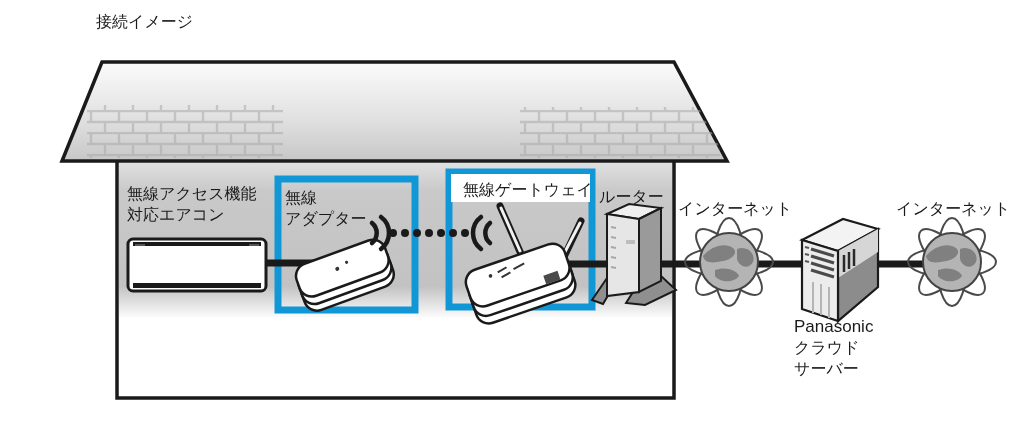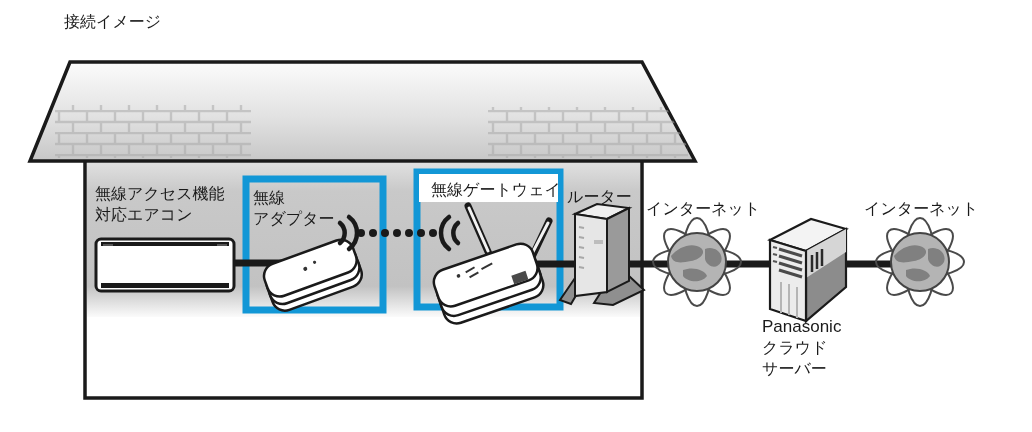--- a/index.html
+++ b/index.html
@@ -1,18 +1,18 @@
 <!DOCTYPE html>
 <html><head>
 <meta charset="utf-8">
 <style>
   html,body{margin:0;padding:0;background:#ffffff;}
   body{width:1032px;height:432px;overflow:hidden;
        font-family:"Liberation Sans","DejaVu Sans",sans-serif;}
-  #stage{position:relative;width:880px;height:432px;}
+  #stage{position:relative;width:880px;height:432px;margin-left:32px;}
   svg text{font-family:"Liberation Sans","DejaVu Sans",sans-serif;fill:#1a1a1a;}
 </style>
 </head>
 <body>
 
 <div id="stage">
 <svg width="1032" height="432" viewBox="0 0 1032 432">
   <defs>
     <linearGradient id="roofGrad" x1="0" y1="0" x2="0" y2="1">
       <stop offset="0" stop-color="#fbfbfb"></stop>

